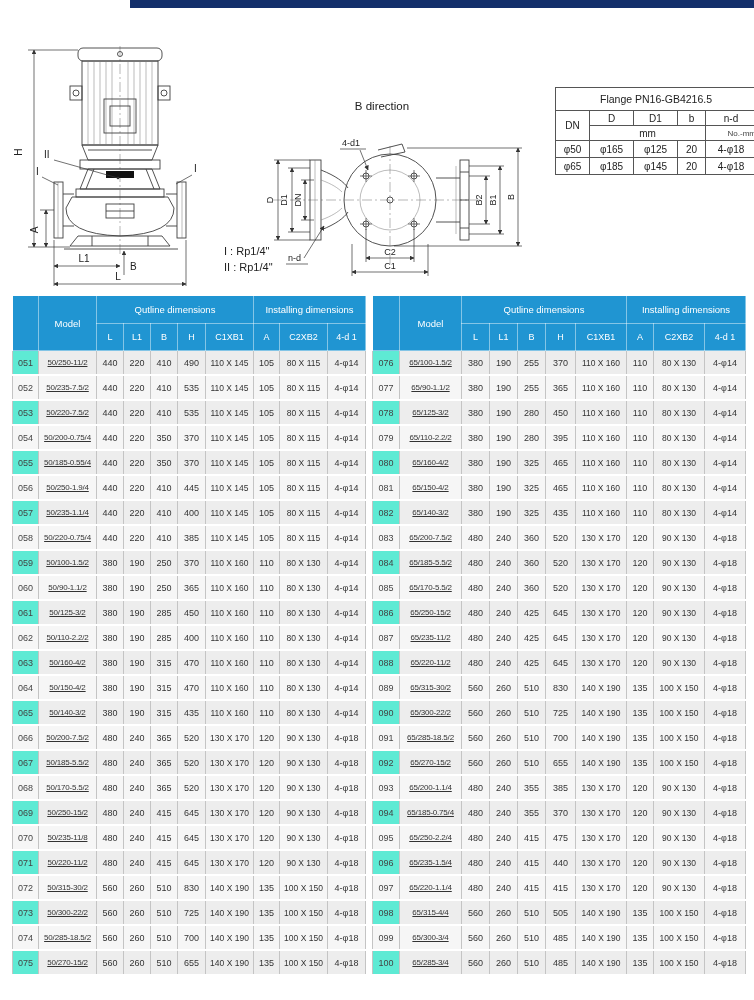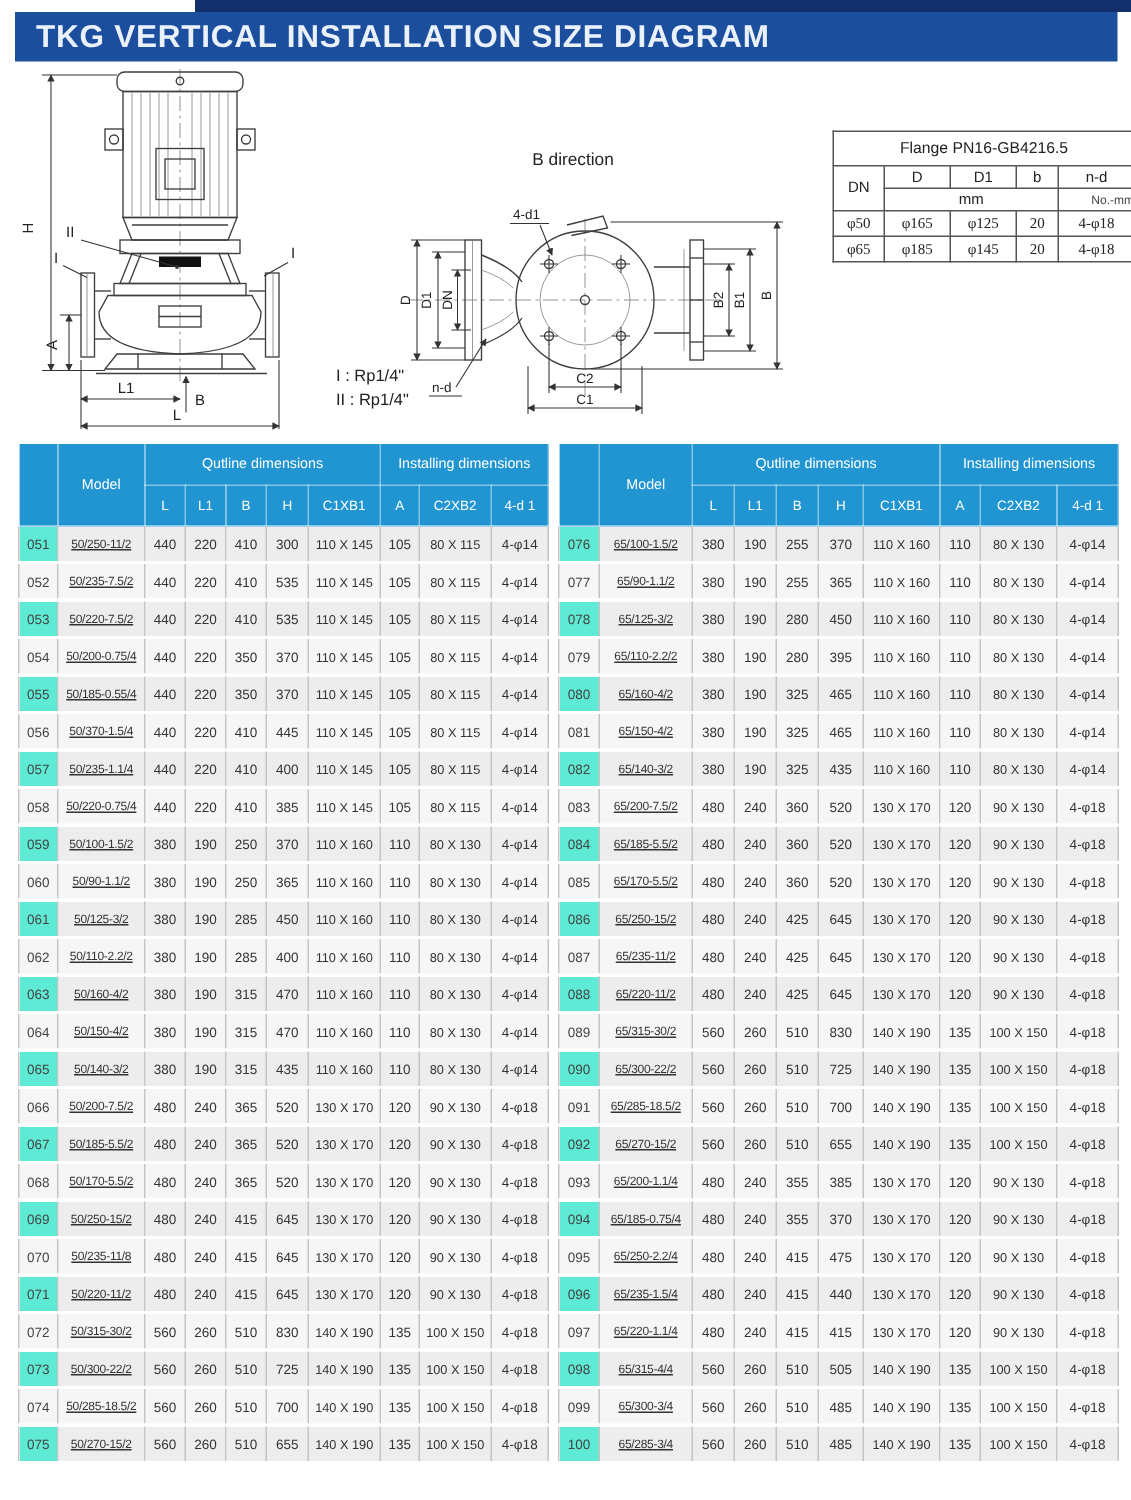--- a/index.html
+++ b/index.html
@@ -24,21 +24,21 @@
 
   .notes{position:absolute;left:224px;top:243px;font-size:11px;line-height:16px;color:#222;}
 
   
   .flange{position:absolute;left:555px;top:87px;width:201px;border-collapse:collapse;table-layout:fixed;}
   .flange th,.flange td{border:1px solid #555;text-align:center;font-weight:normal;
                         font-size:10px;padding:0;color:#222;background:#fff;}
   .flange .ft-title{height:22px;font-size:10.5px;}
   .flange .ft-h{height:15px;}
   .flange .ft-nomm{font-size:8px;color:#444;text-align:right;}
-  .flange tbody td{height:16px;font-family:Liberation Serif, serif;}
+  .flange tbody td{height:16px;}
 
   
   .main-table{position:absolute;top:295px;border-collapse:collapse;table-layout:fixed;
               border:1px solid #999;}
   .main-table.left{left:12px;width:353px;}
   .main-table.right{left:372px;width:373px;}
   .main-table thead th{background:#2095d2;color:#fff;font-weight:normal;
                        border:1px solid rgba(255,255,255,.45);padding:0;text-align:center;}
   .main-table tr.h1 th{height:27px;font-size:9.5px;}
   .main-table tr.h2 th{height:26px;font-size:9px;}
@@ -49,21 +49,20 @@
   .main-table td.c-0{background:#5eead4;color:#444;}
   .main-table td.c-1{font-size:8px;letter-spacing:-.2px;text-decoration:underline;}
   .main-table td.c-6,.main-table td.c-8{font-size:8.5px;}
 </style>
 </head>
 <body>
 
 <div id="page">
 
   <div class="top-strip"></div>
-  <div class="title-bar">TKG VERTICAL INSTALLATION SIZE DIAGRAM</div>
 
   <svg class="svg-abs" style="left:8px;top:44px;" width="228" height="250" viewBox="0 0 228 250">
     <defs>
       <marker id="ar1" viewBox="0 0 10 10" refX="9" refY="5" markerWidth="7" markerHeight="7" orient="auto-start-reverse">
           <path d="M0,0 L10,5 L0,10 z" fill="#333"></path>
         </marker>
     </defs>
 
     <line class="cl" x1="112" y1="2" x2="112" y2="212"></line>
 
@@ -313,21 +312,21 @@
           <th>4-d 1</th>
         </tr>
     </thead>
     <tbody>
         <tr class="odd">
           <td class="c-0">051</td>
           <td class="c-1">50/250-11/2</td>
           <td class="c-2">440</td>
           <td class="c-3">220</td>
           <td class="c-4">410</td>
-          <td class="c-5">300</td>
+          <td class="c-5">490</td>
           <td class="c-6">110 X 145</td>
           <td class="c-7">105</td>
           <td class="c-8">80 X 115</td>
           <td class="c-9">4-φ14</td>
         </tr>
         <tr class="even">
           <td class="c-0">052</td>
           <td class="c-1">50/235-7.5/2</td>
           <td class="c-2">440</td>
           <td class="c-3">220</td>
@@ -369,21 +368,21 @@
           <td class="c-3">220</td>
           <td class="c-4">350</td>
           <td class="c-5">370</td>
           <td class="c-6">110 X 145</td>
           <td class="c-7">105</td>
           <td class="c-8">80 X 115</td>
           <td class="c-9">4-φ14</td>
         </tr>
         <tr class="even">
           <td class="c-0">056</td>
-          <td class="c-1">50/370-1.5/4</td>
+          <td class="c-1">50/250-1.9/4</td>
           <td class="c-2">440</td>
           <td class="c-3">220</td>
           <td class="c-4">410</td>
           <td class="c-5">445</td>
           <td class="c-6">110 X 145</td>
           <td class="c-7">105</td>
           <td class="c-8">80 X 115</td>
           <td class="c-9">4-φ14</td>
         </tr>
         <tr class="odd">

